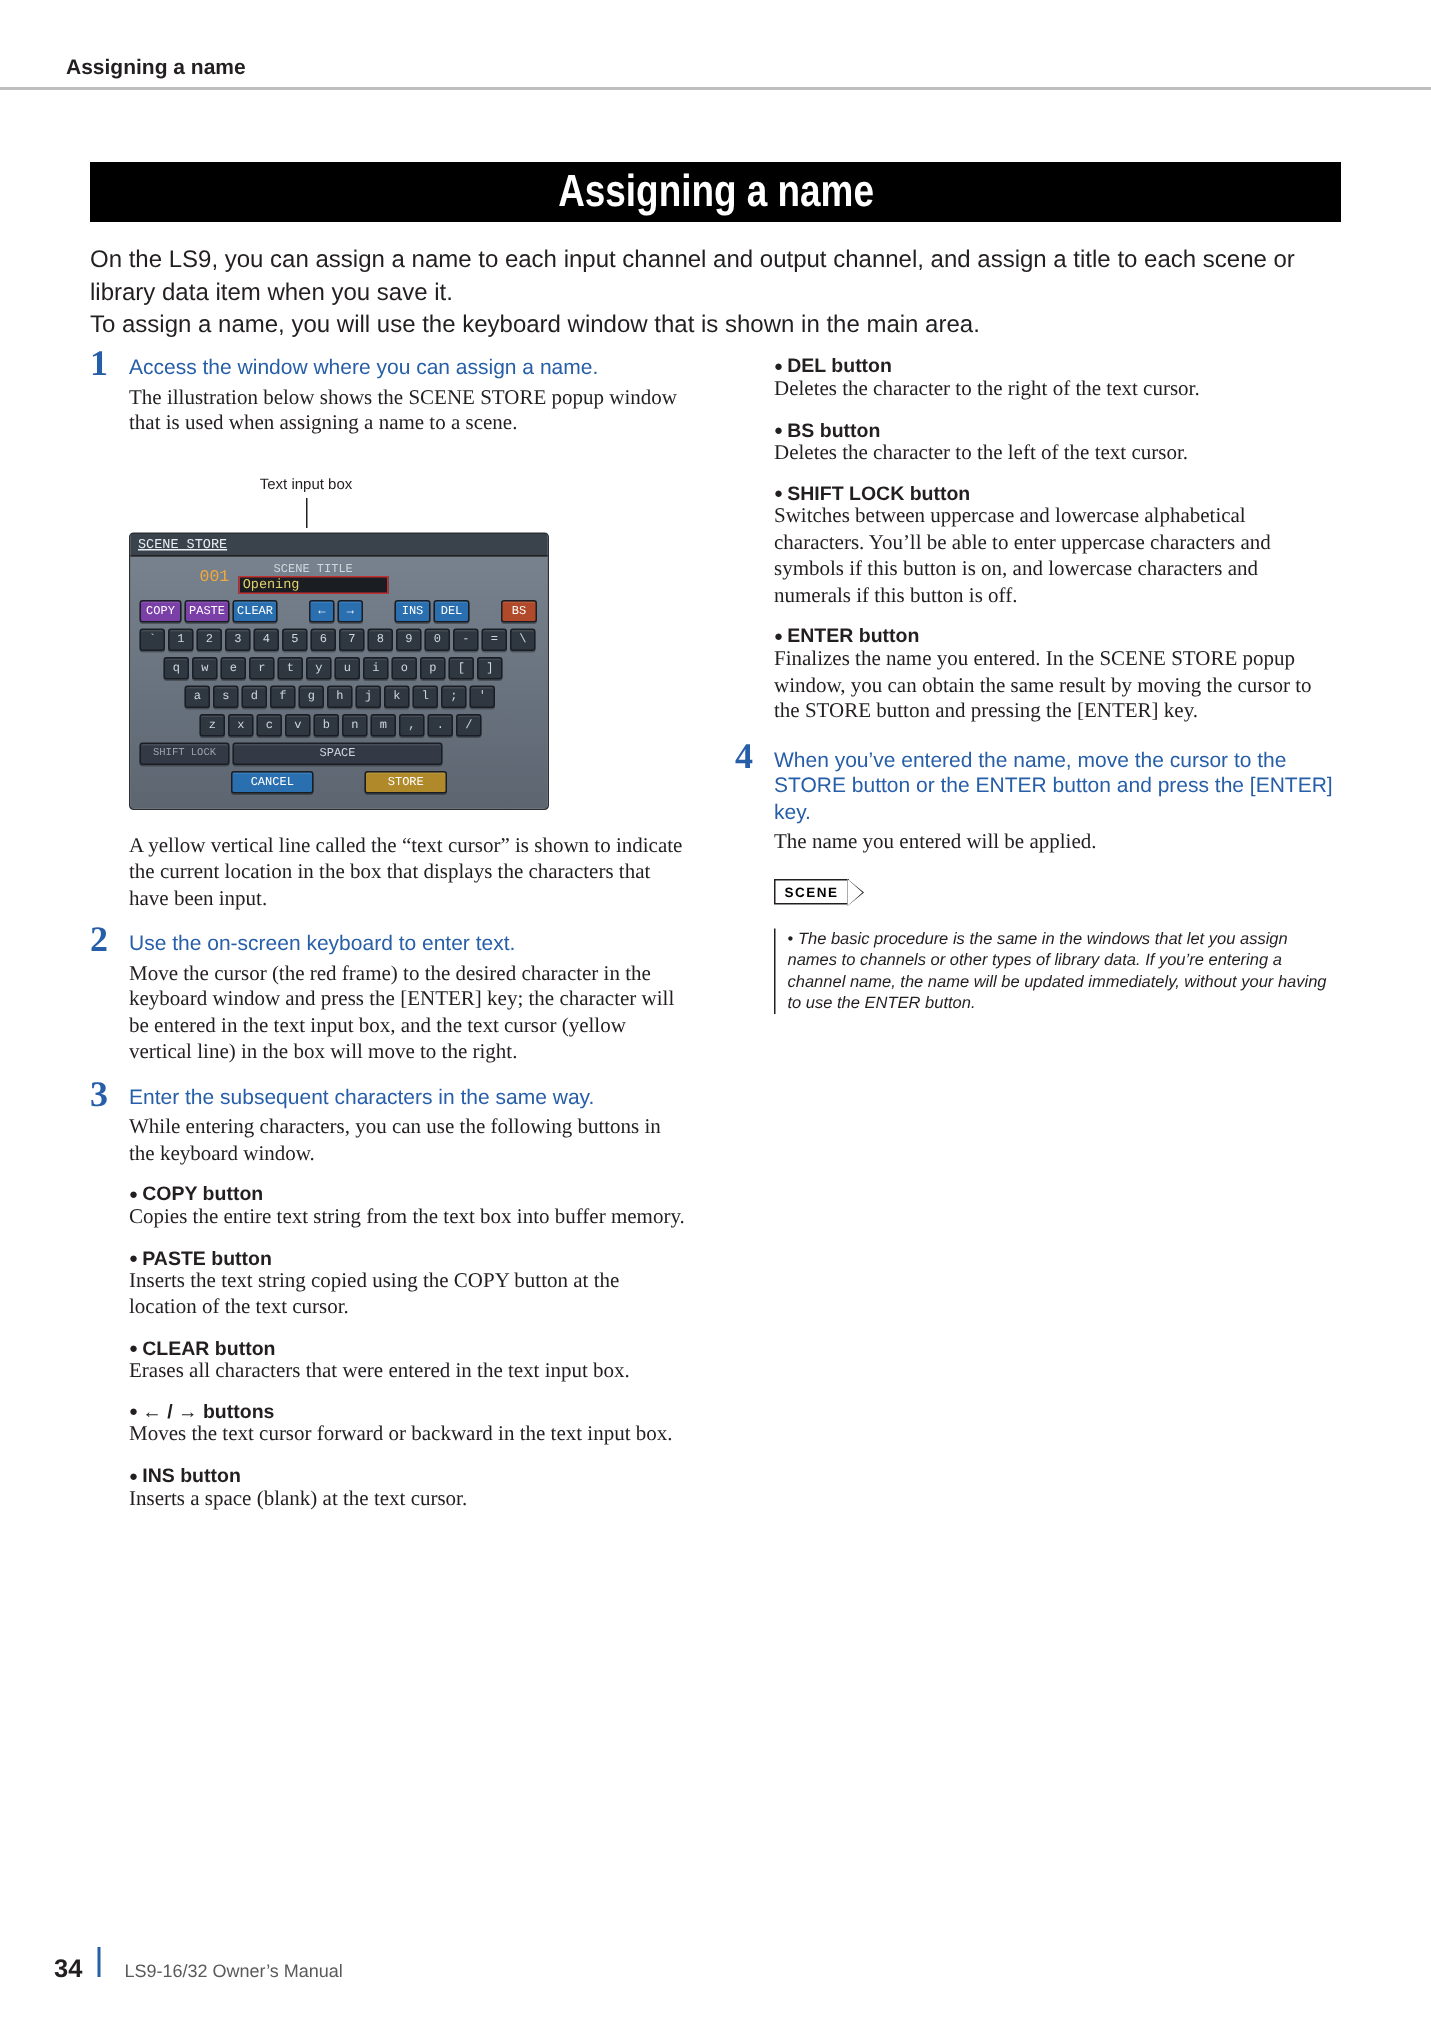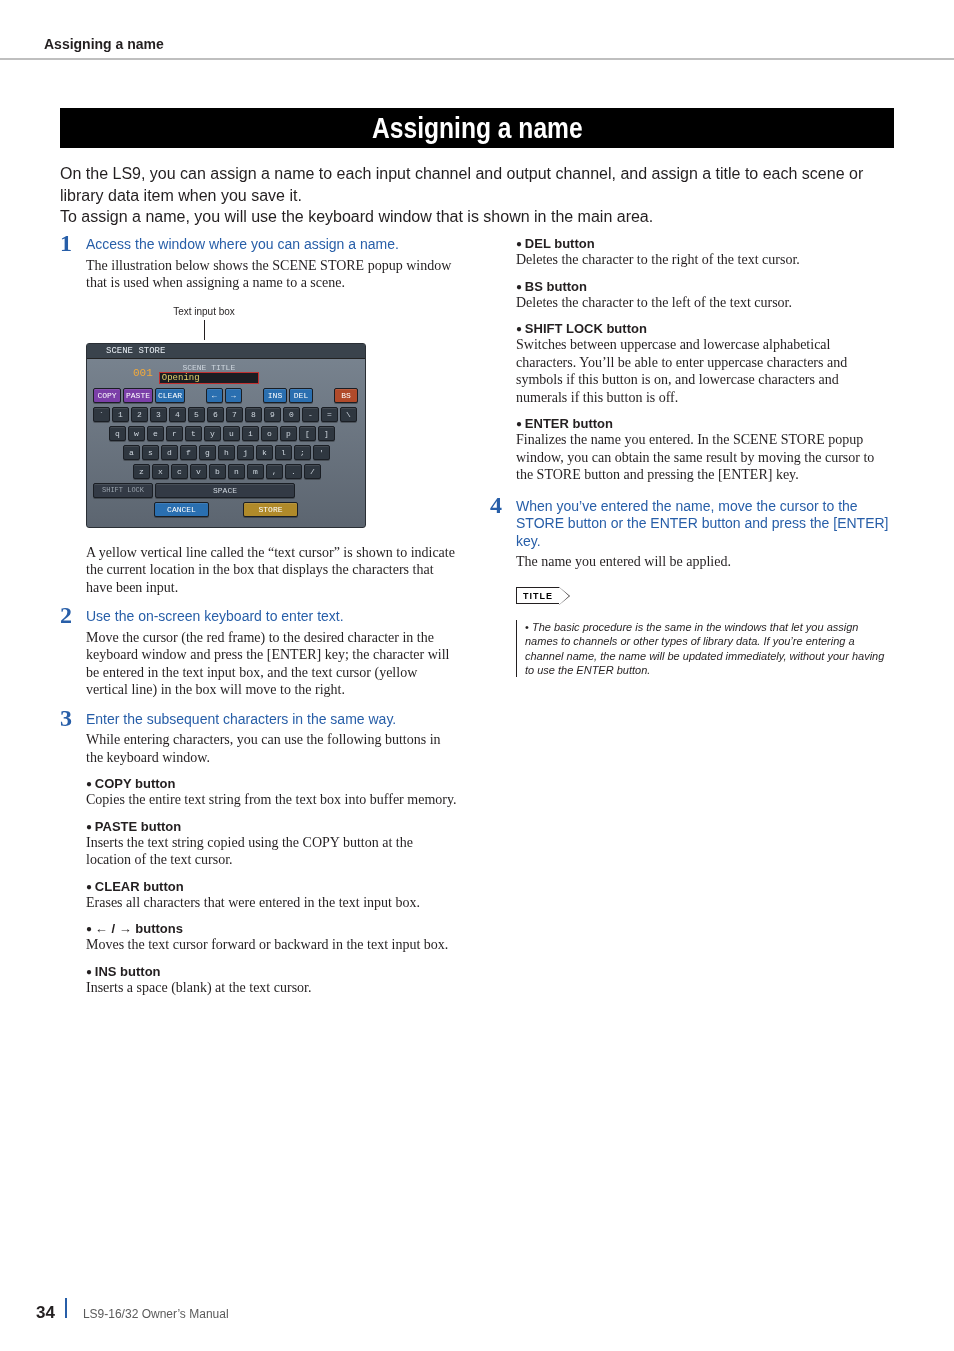--- a/index.html
+++ b/index.html
@@ -92,21 +92,21 @@
     font-size: 13px;
     color: #231f20;
     margin-top: 10px;
   }
   .bullet::before { content: "● "; font-size: 10px; position: relative; top: -1px; }
   .indent { padding-left: 26px; }
 
   
   .figure {
     margin-left: 26px;
-    margin-top: 14px;
+    margin-top: 26px;
     width: 236px;
   }
   .fig-label {
     font-family: Arial, Helvetica, sans-serif;
     font-size: 10px;
     text-align: center;
     color: #231f20;
     margin-bottom: 3px;
   }
   .fig-leader {
@@ -120,22 +120,23 @@
     border-radius: 3px;
     font-family: "Courier New", monospace;
     color: #d6dde4;
     font-size: 9px;
     padding-bottom: 8px;
   }
   .popup-title {
     background: #3a434c;
     color: #e8eef4;
     font-size: 9px;
-    padding: 2px 19px;
+    padding: 2px 5px;
     border-bottom: 1px solid #222;
+    text-decoration: underline;
   }
   .popup-sub {
     display: flex;
     align-items: center;
     gap: 6px;
     padding: 4px 6px 2px 6px;
   }
   .popup-sublabel {
     font-size: 8px;
     color: #cfd7df;
@@ -413,21 +414,21 @@
       <div class="sub-body">Finalizes the name you entered. In the SCENE STORE popup window, you can obtain the same result by moving the cursor to the STORE button and pressing the [ENTER] key.</div>
     </div>
 
     <div class="step" style="margin-top:14px;">
       <span class="step-num">4</span>
       <div class="step-title">When you’ve entered the name, move the cursor to the STORE button or the ENTER button and press the [ENTER] key.</div>
       <div class="step-body">The name you entered will be applied.</div>
     </div>
 
     <div class="hint-box">
-      <span class="hint-tag">TITLE</span>
+      <span class="hint-tag">SCENE</span>
       <div class="hint-text">
         <span class="hint-bullet">The basic procedure is the same in the windows that let you assign names to channels or other types of library data. If you’re entering a channel name, the name will be updated immediately, without your having to use the ENTER button.</span>
       </div>
     </div>
   </div>
 </div>
 
 <div class="footer">
   <span class="page-num">34</span>
   <span class="foot-sep"></span>

